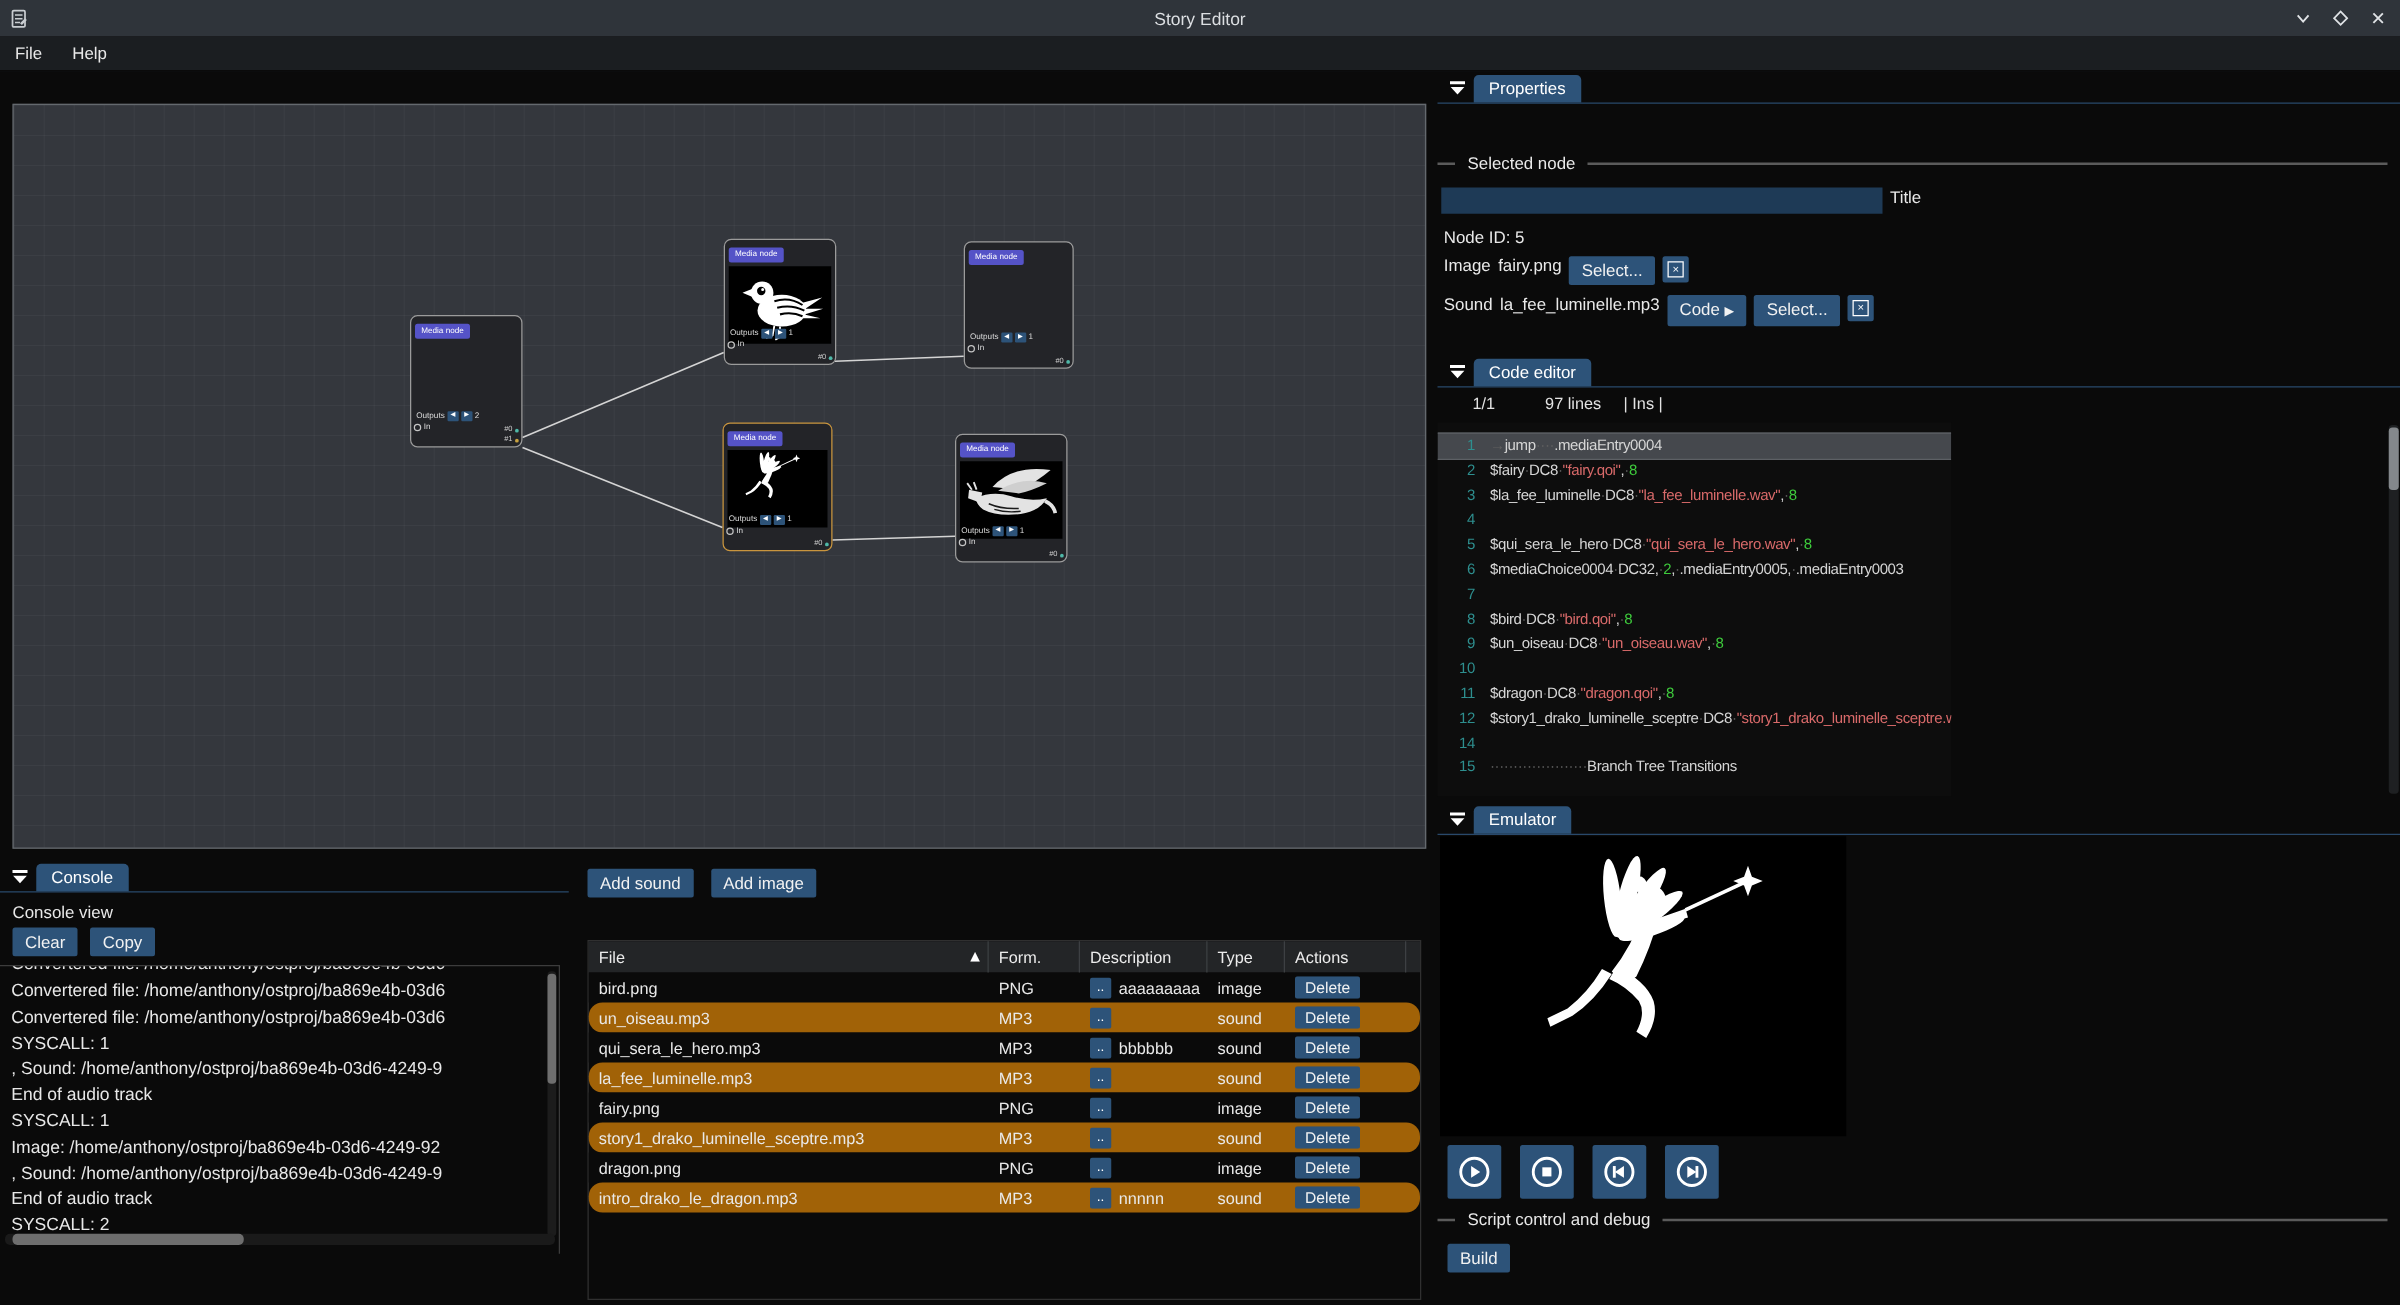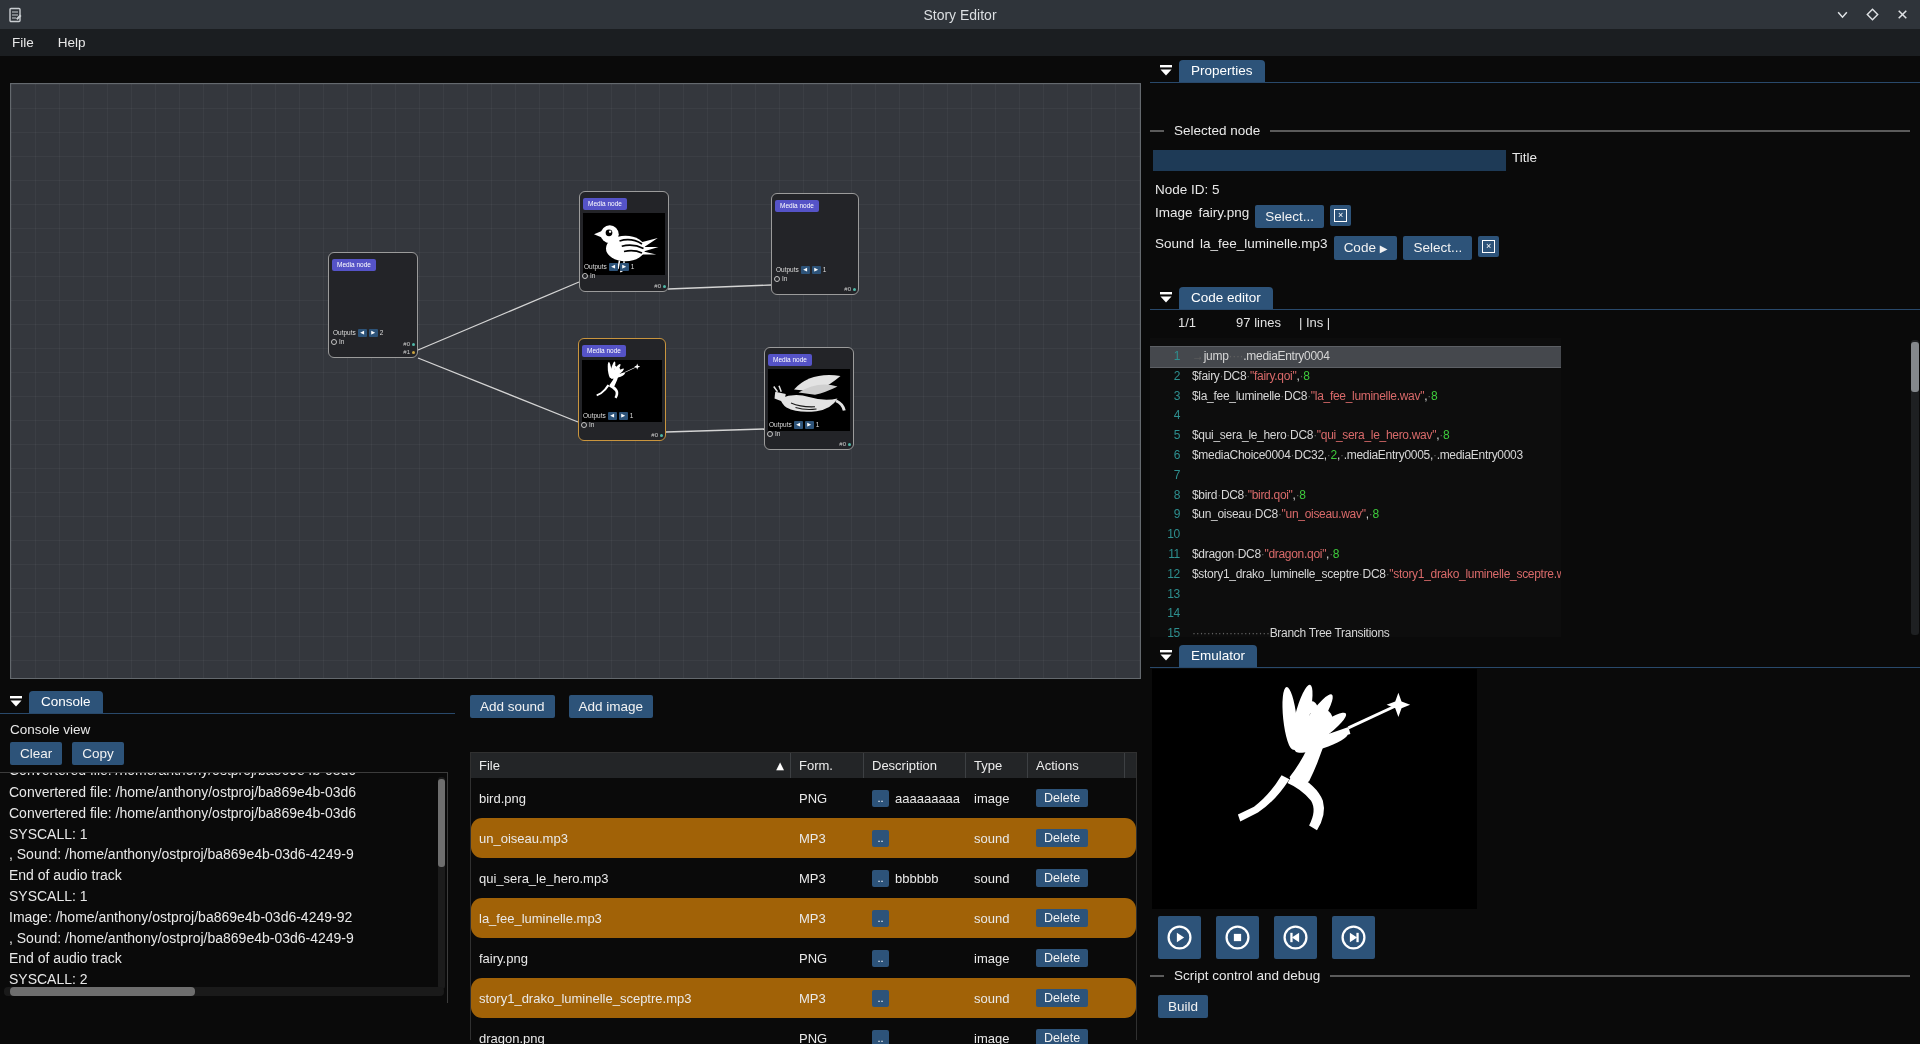--- a/index.html
+++ b/index.html
@@ -60,21 +60,21 @@
   .hscroll .handle{position:absolute;left:6px;top:0;width:185px;height:9px;background:#6e6e6e;border-radius:4px;}
   
   .res-panel{position:absolute;left:458px;top:686px;width:687px;height:358px;}
   .resbtns{margin:9px 0 0 12px;display:flex;gap:14px;}
   .table{position:absolute;left:12px;top:66px;width:667px;height:288px;border:1px solid #303030;box-sizing:border-box;}
   .thead{display:flex;height:25px;background:#232527;color:#ececec;font-size:13px;}
   .th{display:flex;align-items:center;padding-left:8px;box-sizing:border-box;border-right:1px solid #3d4043;}
   .th.file{width:320px;justify-content:space-between;padding-right:6px;}
   .th.form{width:73px;}.th.desc{width:102px;text-align:center;}.th.type{width:62px;}.th.act{width:97px;}
   .th.slot{width:11px;border-right:none;}
-  .trow{display:flex;height:40px;align-items:center;font-size:13px;color:#e9e9e9;}
+  .trow{display:flex;height:24px;align-items:center;font-size:13px;color:#e9e9e9;}
   .trow.odd{background:#0a0a0a;}.trow.even{background:#a16207;border-radius:11px;}
   .td{padding-left:8px;box-sizing:border-box;white-space:nowrap;overflow:hidden;}
   .td.file{width:320px;}.td.form{width:73px;}.td.desc{width:102px;display:flex;align-items:center;gap:6px;}
   .td.type{width:62px;}.td.act{width:97px;}
   .descbtn{display:inline-flex;align-items:center;justify-content:center;width:17px;height:17px;
     background:#2d5379;color:#fff;font-size:11px;border-radius:2px;line-height:10px;}
   .btn.small{font-size:12.5px;padding:1px 8px;line-height:16px;}
   .sortglyph{font-size:10px;color:#fff;}
   
   .rightcol{position:absolute;left:1150px;top:55px;width:770px;height:989px;}
@@ -526,21 +526,20 @@
         <div class="cl"><span class="ln">3</span><span class="seg-p">$la_fee_luminelle</span><span class="seg-ws">·</span><span class="seg-p">DC8</span><span class="seg-ws">·</span><span class="seg-s">"la_fee_luminelle.wav"</span><span class="seg-p">,</span><span class="seg-ws">·</span><span class="seg-n">8</span></div>
         <div class="cl"><span class="ln">4</span></div>
         <div class="cl"><span class="ln">5</span><span class="seg-p">$qui_sera_le_hero</span><span class="seg-ws">·</span><span class="seg-p">DC8</span><span class="seg-ws">·</span><span class="seg-s">"qui_sera_le_hero.wav"</span><span class="seg-p">,</span><span class="seg-ws">·</span><span class="seg-n">8</span></div>
         <div class="cl"><span class="ln">6</span><span class="seg-p">$mediaChoice0004</span><span class="seg-ws">·</span><span class="seg-p">DC32,</span><span class="seg-ws">·</span><span class="seg-n">2</span><span class="seg-p">,</span><span class="seg-ws">·</span><span class="seg-p">.mediaEntry0005,</span><span class="seg-ws">·</span><span class="seg-p">.mediaEntry0003</span></div>
         <div class="cl"><span class="ln">7</span></div>
         <div class="cl"><span class="ln">8</span><span class="seg-p">$bird</span><span class="seg-ws">·</span><span class="seg-p">DC8</span><span class="seg-ws">·</span><span class="seg-s">"bird.qoi"</span><span class="seg-p">,</span><span class="seg-ws">·</span><span class="seg-n">8</span></div>
         <div class="cl"><span class="ln">9</span><span class="seg-p">$un_oiseau</span><span class="seg-ws">·</span><span class="seg-p">DC8</span><span class="seg-ws">·</span><span class="seg-s">"un_oiseau.wav"</span><span class="seg-p">,</span><span class="seg-ws">·</span><span class="seg-n">8</span></div>
         <div class="cl"><span class="ln">10</span></div>
         <div class="cl"><span class="ln">11</span><span class="seg-p">$dragon</span><span class="seg-ws">·</span><span class="seg-p">DC8</span><span class="seg-ws">·</span><span class="seg-s">"dragon.qoi"</span><span class="seg-p">,</span><span class="seg-ws">·</span><span class="seg-n">8</span></div>
         <div class="cl"><span class="ln">12</span><span class="seg-p">$story1_drako_luminelle_sceptre</span><span class="seg-ws">·</span><span class="seg-p">DC8</span><span class="seg-ws">·</span><span class="seg-s">"story1_drako_luminelle_sceptre.wav"</span></div>
-        <div class="cl"><span class="ln">13</span></div>
         <div class="cl"><span class="ln">14</span></div>
         <div class="cl"><span class="ln">15</span><span class="seg-ws">·····················</span><span class="seg-p">Branch Tree Transitions</span></div>
       </div>
   </div>
   <div class="codescroll">
       <div class="handle"></div>
     </div>
 
   <div class="rc tabrow" style="top:585px">
     <span class="collapse">

